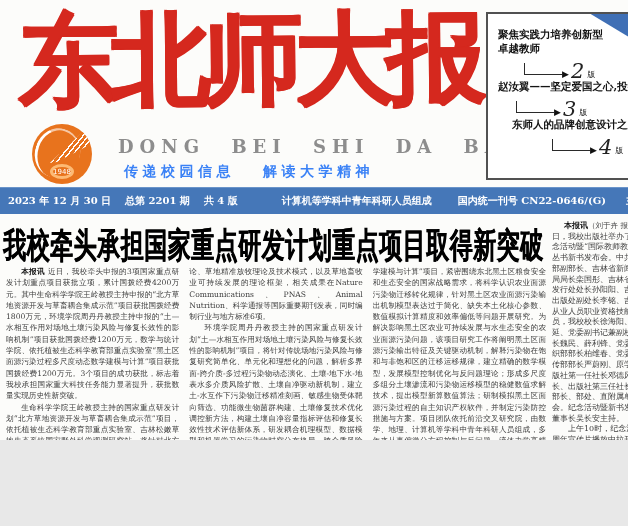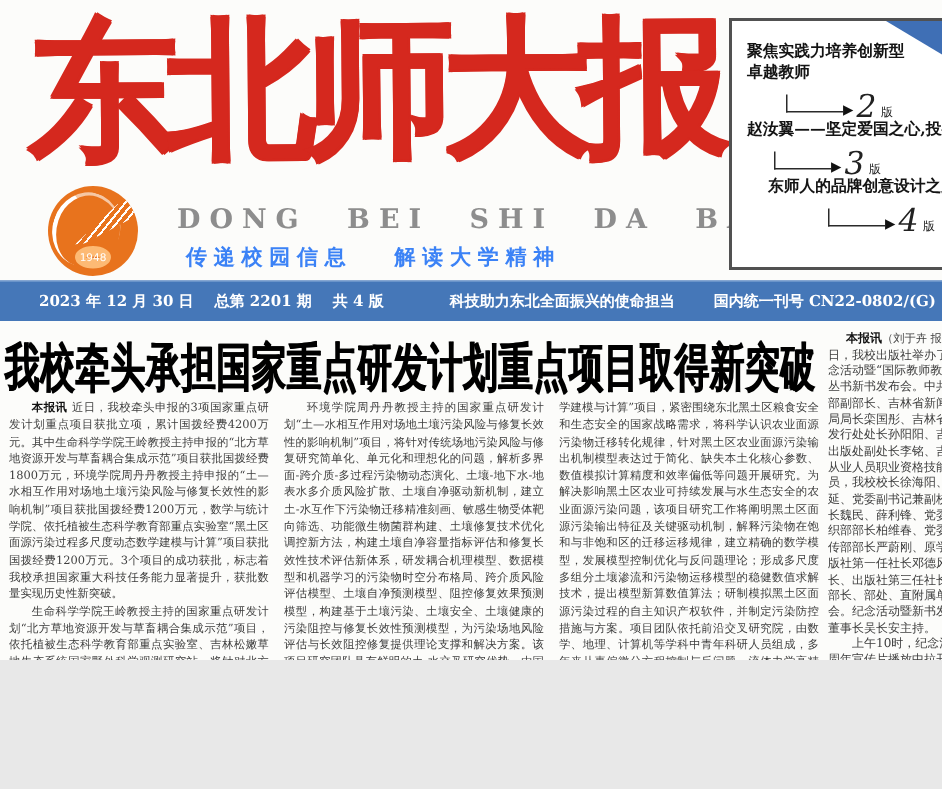--- a/index.html
+++ b/index.html
@@ -18,21 +18,21 @@
   }
   .logo { position:absolute; left:32px; top:124px; width:60px; height:60px;
     border-radius:50%; background:#e8731d; overflow:hidden; }
   .logo::before { content:""; position:absolute; left:3px; top:4px; width:42px; height:48px;
     border-radius:50%; border-left:3px solid #fff; border-top:2px solid rgba(255,255,255,.6);
     transform:rotate(18deg); }
   .logo-stripes { position:absolute; left:16px; top:5px; width:42px; height:32px;
     background:repeating-linear-gradient(135deg,#e8731d 0 2.6px,#fff 2.6px 4px);
     clip-path:polygon(0 100%, 100% 0, 100% 55%, 15% 100%); transform:rotate(-6deg); }
   .logo-year { position:absolute; bottom:5px; left:50%; transform:translateX(-50%);
-    width:24px; height:15px; border:7px solid #fdba74; border-radius:50%;
+    width:24px; height:15px; border:3px solid #fdba74; border-radius:50%;
     display:flex; align-items:center; justify-content:center;
     font-size:7px; color:#fff; background:#e8731d; font-family:"DejaVu Sans",sans-serif; }
   .mast-pinyin { position:absolute; left:118px; top:136px; width:350px;
     color:#8d8d8d; font-weight:bold; font-size:18px; letter-spacing:6px; word-spacing:14px;
     white-space:nowrap; }
   .mast-slogan { position:absolute; left:124px; top:163px; color:#3b82f6;
     font-weight:bold; font-size:14px; letter-spacing:4.5px; white-space:nowrap; }
   .mast-slogan .gap { display:inline-block; width:28px; }
   
   .teaser-box { position:absolute; left:486px; top:12px; width:154px; height:168px;
@@ -47,21 +47,21 @@
   .tri-glyph { font-size:9px; color:#111; transform:translateY(4px);
     font-family:"DejaVu Sans",sans-serif; }
   .pnum { font-style:italic; font-size:21px; line-height:1; color:#222;
     transform:translateY(7px); margin-left:2px; }
   .pban { font-size:8px; color:#222; transform:translateY(5px); margin-left:3px; }
   .m-l18{margin-left:18px} .m-l26{margin-left:26px} .m-l40{margin-left:40px}
   .ind14{margin-left:14px}
   
   .info-bar { position:absolute; left:0; top:187px; width:628px; height:27px;
     background:#4577b8; color:#fff; display:flex; align-items:center;
-    font-size:10px; font-weight:bold; white-space:nowrap; padding-left:26px;
+    font-size:10px; font-weight:bold; white-space:nowrap; padding-left:8px;
     border-top:1px solid #6a94c9; }
   .info-bar span { margin-right:14px; }
   .info-bar .w1 { margin-right:44px; } .info-bar .w2 { margin-right:26px; }
   .info-bar .w3 { margin-right:20px; }
   
   .headline { position:absolute; left:3px; top:222px; width:545px;
     font-size:23px; font-weight:bold; color:#000; letter-spacing:0.5px;
     white-space:nowrap; transform:scaleY(1.5); transform-origin:left top;
     text-shadow:0.6px 0 #000; }
   .columns { position:absolute; left:6px; top:266px; width:540px; height:260px;
@@ -132,34 +132,35 @@
           <span class="pban">版</span>
         </div>
       </div>
     </aside>
   </header>
 
   <div class="info-bar">
     <span>2023 年 12 月 30 日</span>
     <span>总第 2201 期</span>
     <span class="w1">共 4 版</span>
-    <span class="w2">科技助力东北全面振兴的使命担当</span>
-    <span class="w3">国内统一刊号 CN22-0802/(G)</span>
+    <span class="w2">计算机等学科中青年科研人员组成</span>
+    <span class="w3">国内统一刊号 CN22-0646/(G)</span>
     <span>主编</span>
   </div>
 
   <main>
     <h1 class="headline">我校牵头承担国家重点研发计划重点项目取得新突破</h1>
 
     <div class="columns">
       <div class="col">
         <p class="indent"><b class="lead">本报讯</b><span>近日，我校牵头申报的3项国家重点研发计划重点项目获批立项，累计国拨经费4200万元。其中生命科学学院王岭教授主持申报的“北方草地资源开发与草畜耦合集成示范”项目获批国拨经费1800万元，环境学院周丹丹教授主持申报的“土—水相互作用对场地土壤污染风险与修复长效性的影响机制”项目获批国拨经费1200万元，数学与统计学院、依托植被生态科学教育部重点实验室“黑土区面源污染过程多尺度动态数学建模与计算”项目获批国拨经费1200万元。3个项目的成功获批，标志着我校承担国家重大科技任务能力显著提升，获批数量实现历史性新突破。</span></p>
         <p class="indent">生命科学学院王岭教授主持的国家重点研发计划“北方草地资源开发与草畜耦合集成示范”项目，依托植被生态科学教育部重点实验室、吉林松嫩草地生态系统国家野外科学观测研究站，将针对北方草地生态畜牧业发展各个环节所面临的关键技术难题，开展牧草资源开发及人工草地质量调控关键技术、天然草地多样性-稳定性及生产力协同提升关键技术、草畜资源优化配置及精准生态放牧技术研究，创新草原牧区放牧家畜精准补饲技术、农牧交错区家畜舍饲高效饲养技术；创建北方草地牧草资源可持续高效利用的、兼顾草地生态保护和家畜生产效益的草畜耦合技术体系，构建环境友好、高效低碳型的现代草地生态牧场发展模式，促进草地畜牧业提质增效。该项目团队多年来一直围绕草地放牧生态与家畜管理、草畜耦合关键技术研发与模式构建开展系统性研究，创新性地提出了草地生态-生产多功能提升的多样化家畜放牧管理</p>
       </div>
       <div class="col">
+        <p>论、草地精准放牧理论及技术模式，以及草地畜牧业可持续发展的理论框架，相关成果在Nature Communications、PNAS、Animal Nutrition、科学通报等国际重要期刊发表，同时编制行业与地方标准6项。</p>
         <p class="indent">环境学院周丹丹教授主持的国家重点研发计划“土—水相互作用对场地土壤污染风险与修复长效性的影响机制”项目，将针对传统场地污染风险与修复研究简单化、单元化和理想化的问题，解析多界面-跨介质-多过程污染物动态演化、土壤-地下水-地表水多介质风险扩散、土壤自净驱动新机制，建立土-水互作下污染物迁移精准刻画、敏感生物受体靶向筛选、功能微生物菌群构建、土壤修复技术优化调控新方法，构建土壤自净容量指标评估和修复长效性技术评估新体系，研发耦合机理模型、数据模型和机器学习的污染物时空分布格局、跨介质风险评估模型、土壤自净预测模型、阻控修复效果预测模型，构建基于土壤污染、土壤安全、土壤健康的污染阻控与修复长效性预测模型，为污染场地风险评估与长效阻控修复提供理论支撑和解决方案。该项目研究团队具有鲜明的土-水交叉研究优势，由国家级人才引领、女科学家主导，在土壤污染修复、水环境治理等领域具有雄厚的研究基础，形成了“政产学研”深度融合创新特色。目前，团队已承担国家自然科学基金重点项目、优秀青年基金等项目20余项，获多项教育部、吉林省级奖项，发表领域顶刊论文200余篇，授权发明专利20余项。</p>
 
       </div>
       <div class="col">
         <p>学建模与计算”项目，紧密围绕东北黑土区粮食安全和生态安全的国家战略需求，将科学认识农业面源污染物迁移转化规律，针对黑土区农业面源污染输出机制模型表达过于简化、缺失本土化核心参数、数值模拟计算精度和效率偏低等问题开展研究。为解决影响黑土区农业可持续发展与水生态安全的农业面源污染问题，该项目研究工作将阐明黑土区面源污染输出特征及关键驱动机制，解释污染物在饱和与非饱和区的迁移运移规律，建立精确的数学模型，发展模型控制优化与反问题理论；形成多尺度多组分土壤渗流和污染物运移模型的稳健数值求解技术，提出模型新算数值算法；研制模拟黑土区面源污染过程的自主知识产权软件，并制定污染防控措施与方案。项目团队依托前沿交叉研究院，由数学、地理、计算机等学科中青年科研人员组成，多年来从事偏微分方程控制与反问题、流体力学高精度计算、农业面源污染防治模式研发等问题的研究工作。团队现承担国家自然科学基金重大项目课题、国家自然科学基金重点项目等，主要成果获得教育部自然科学等科技奖励。</p>
         <p class="indent">此次获批的3个国家重点研发计划重点项目，聚焦生态环境领域，充分体现了我校深入贯彻落实习近平生态文明思想、科技助力东北全面振兴的使命担当。未来，学校科技工作将进一步面向国家重大战略需求，对接东北全面振兴需要，持续开展有组织科研，鼓励学科交叉和协同创新，不断提升管理服务水平，全力保障我校重大项目顺利开展，不断推动学校“双一流”建设和高质量发展再上新台阶。</p>
       </div>
     </div>
 
     <aside class="side-col">

